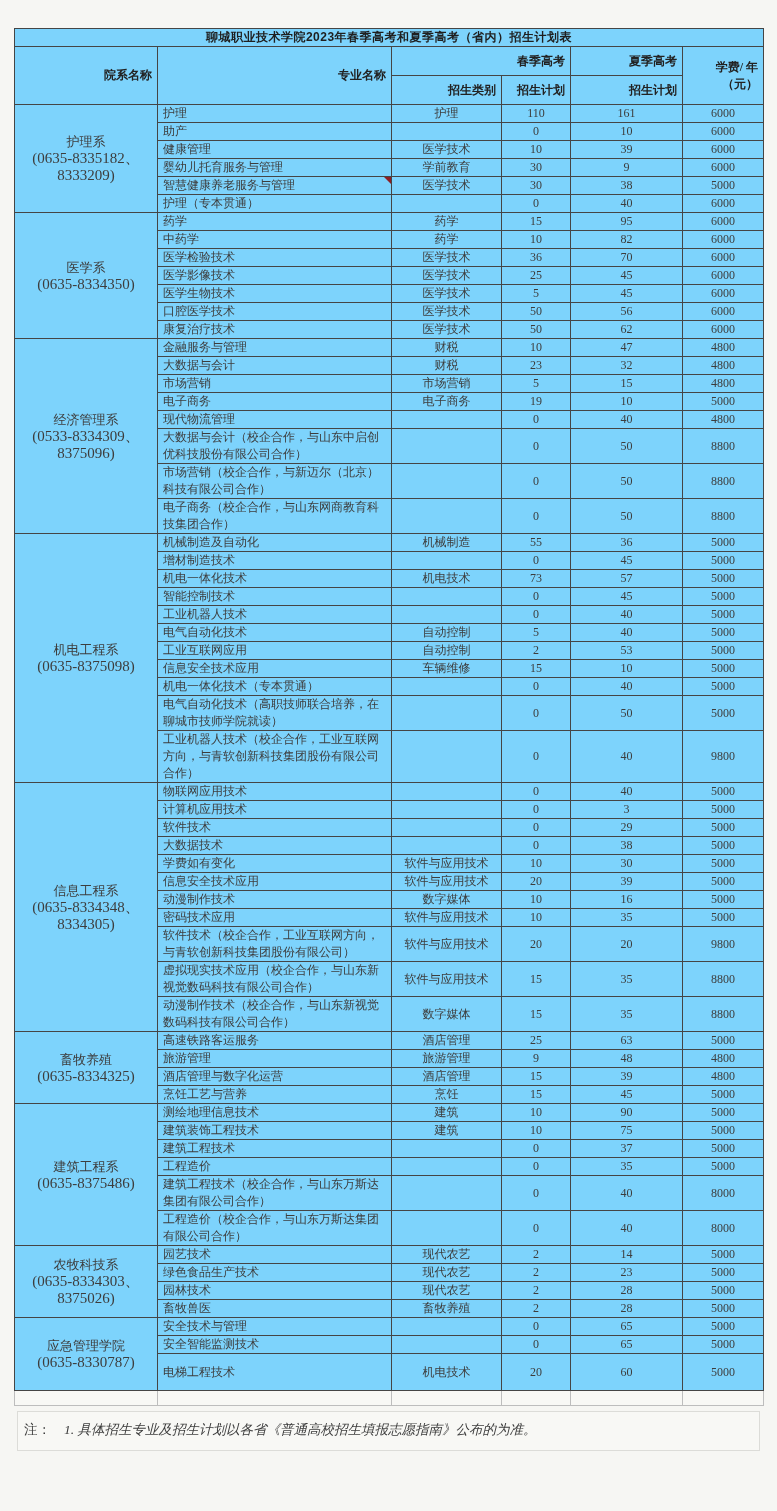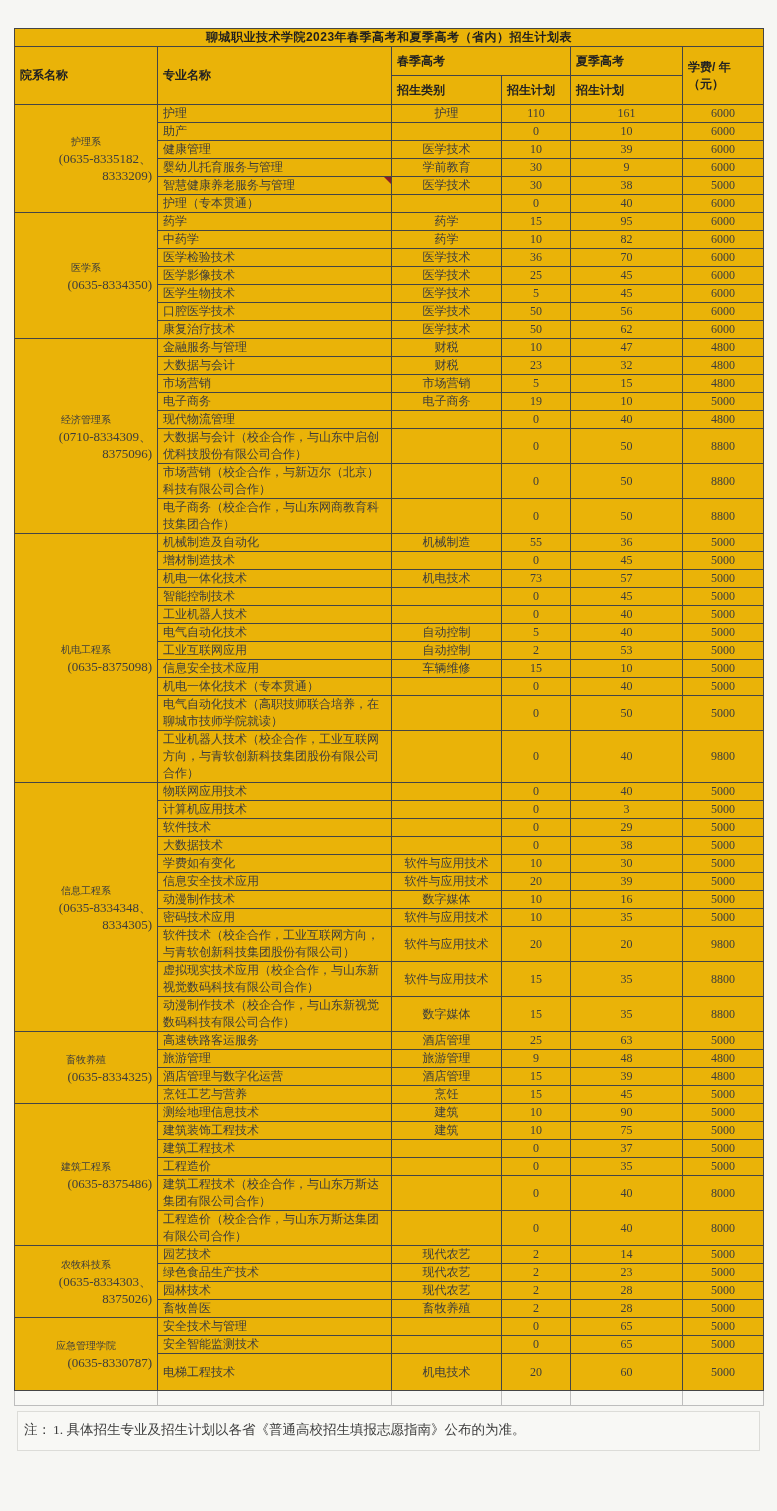--- a/index.html
+++ b/index.html
@@ -9,56 +9,56 @@
     font-family:"Liberation Serif","DejaVu Serif",serif;
     color:#3d3d3d;
     position:relative;
     overflow:hidden;
   }
   .sheet{padding:28px 14px 0 14px;}
   table.plan{
     width:749px;
     border-collapse:collapse;
     table-layout:fixed;
-    background:#eab308;
+    background:#7dd3fc;
   }
   table.plan td, table.plan th{
     border:1px solid #454545;
     padding:0 5px;
     font-size:12px;
     line-height:17px;
     vertical-align:middle;
     overflow:hidden;
   }
   .title-cell{
     font-family:"Liberation Sans","DejaVu Sans",sans-serif;
     font-weight:bold;
     font-size:18px;
     line-height:27px;
     text-align:center;
     color:#1f1f1f;
     letter-spacing:0.5px;
     padding:1px 0;
   }
   th.hdr{
-    font-family:Liberation Sans, sans-serif;
+    font-family:Liberation Serif, serif;
     font-weight:bold;
     font-size:13.5px;
-    text-align:left;
+    text-align:right;
     color:#222;
     height:28px;
   }
   .dept-cell{
     text-align:center;
     font-size:13px;
     line-height:18px;
     color:#3d3d3d;
   }
-  .dept-name{font-size:10px;}
-  .dept-phone{font-size:13px;text-align:right;}
+  .dept-name{font-size:13px;}
+  .dept-phone{font-size:15px;}
   .major-cell{
     text-align:left;
     position:relative;
   }
   .cat-cell{text-align:center;font-size:12.5px;}
   .num-cell{text-align:center;font-size:12.5px;}
   .tuition{font-size:12px;}
   tr.tall td{height:36px;}
   .corner-marker{
     position:absolute;
@@ -76,21 +76,21 @@
     margin:5px 3px 0 3px;
     border:1px solid #dcdcd8;
     background:#f8f8f5;
     padding:7px 10px 10px 6px;
     font-size:13.5px;
     line-height:21px;
     color:#3d3d3d;
     display:flex;
   }
   .notes .prefix{white-space:nowrap;}
-  .notes .items{margin-left:2px;}
+  .notes .items{margin-left:13px;font-style:italic;}
 </style>
 </head>
 <body>
 
 <div class="sheet">
   <table class="plan">
     <colgroup>
       <col style="width:143px">
       <col style="width:234px">
       <col style="width:110px">
@@ -214,21 +214,21 @@
         <tr>
           <td class="major-cell"><span>康复治疗技术</span></td>
           <td class="cat-cell">医学技术</td>
           <td class="num-cell">50</td>
           <td class="num-cell">62</td>
           <td class="num-cell tuition">6000</td>
         </tr>
         <tr>
           <td class="dept-cell" rowspan="8">
             <div class="dept-name">经济管理系</div>
-            <div class="dept-phone">(0710-8334309、8375096)</div>
+            <div class="dept-phone">(0533-8334309、8375096)</div>
           </td>
           <td class="major-cell"><span>金融服务与管理</span></td>
           <td class="cat-cell">财税</td>
           <td class="num-cell">10</td>
           <td class="num-cell">47</td>
           <td class="num-cell tuition">4800</td>
         </tr>
         <tr>
           <td class="major-cell"><span>大数据与会计</span></td>
           <td class="cat-cell">财税</td>

